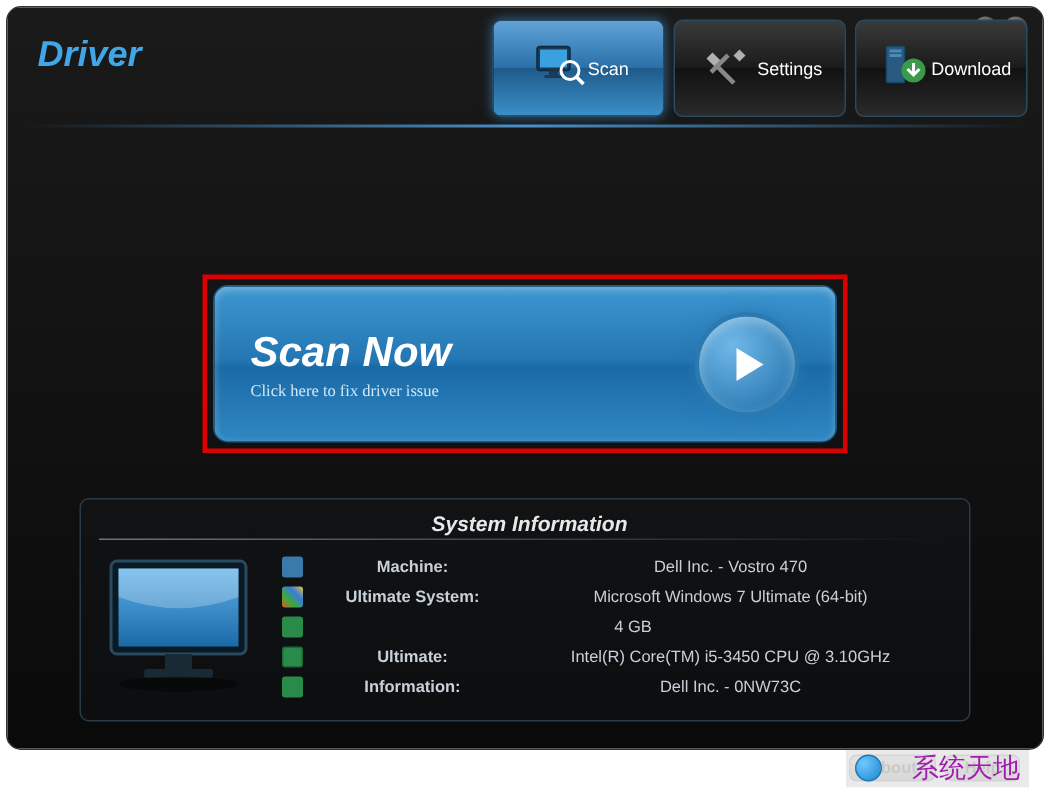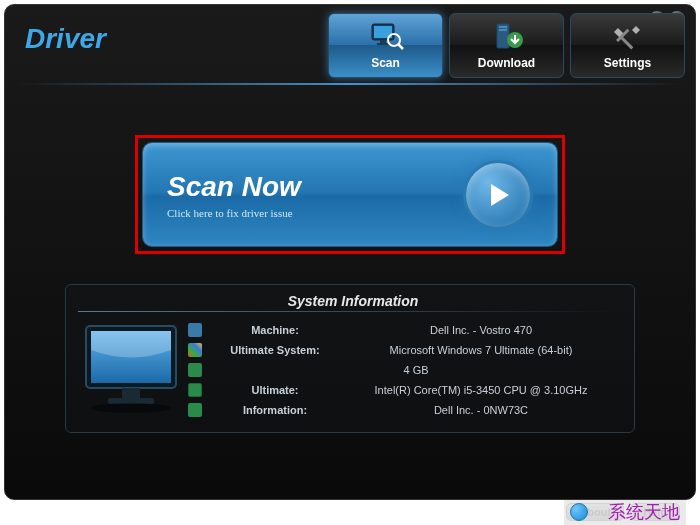--- a/index.html
+++ b/index.html
@@ -1,40 +1,40 @@
 <!DOCTYPE html>
 <html><head>
 <meta charset="utf-8">
 <style>
 * { margin: 0; padding: 0; box-sizing: border-box; }
 body { width: 700px; height: 525px; font-family: Arial, sans-serif; background: #fff; position: relative; }
 .window { position: absolute; left: 4px; top: 4px; width: 692px; height: 496px; background: linear-gradient(#1a1a1a, #0a0a0a); border-radius: 10px; border: 1px solid #333; overflow: hidden; }
 .titlebar-controls { position: absolute; top: 6px; right: 10px; display: flex; gap: 4px; }
 .tb-btn { width: 16px; height: 16px; border-radius: 50%; background: radial-gradient(circle at 30% 30%, #888, #333); display: flex; align-items: center; justify-content: center; color: #ccc; font-size: 9px; cursor: pointer; }
 .header { height: 78px; display: flex; align-items: flex-start; padding: 10px 0 0 20px; }
-.logo { font-size: 28px; font-weight: bold; font-style: italic; display: flex; align-items: baseline; margin-top: 8px; gap: 10px; }
+.logo { font-size: 24px; font-weight: bold; font-style: italic; display: flex; align-items: baseline; margin-top: 8px; gap: 10px; }
 .logo-driver { color: #3fa7e8; }
 .logo-dr { color: #b8b8b8; }
 .tabs { position: absolute; top: 8px; right: 10px; display: flex; gap: 6px; }
-.tab { width: 115px; height: 65px; border-radius: 6px; display: flex; flex-direction: column; align-items: center; justify-content: center; color: #fff; font-size: 12px; font-weight: bold; cursor: pointer; border: 1px solid #2a4a60; }
+.tab { width: 115px; height: 65px; border-radius: 6px; display: flex; align-items: center; justify-content: center; color: #fff; font-size: 12px; font-weight: normal; cursor: pointer; border: 1px solid #2a4a60; }
 .tab.active { background: linear-gradient(#5fa3d8, #2a6fa8 50%, #1f5a8a 50%, #3a8fc8); box-shadow: 0 0 8px rgba(60,150,220,0.6); }
 .tab.inactive { background: linear-gradient(#3a3a3a, #1a1a1a 50%, #111 50%, #2a2a2a); }
 .tab-icon { height: 30px; display:flex; align-items:center; justify-content:center; margin-bottom: 4px; }
 .divider { margin: 0 12px; height: 2px; background: linear-gradient(to right, transparent, #4a90c8, transparent); }
-.main { padding: 50px 60px 18px; }
+.main { padding: 50px 48px 18px; margin-top: 48px; }
 .scan-wrap { border: 3px solid #d00; padding: 4px; width: 430px; margin: 0 auto 30px; }
 .scan-btn { width: 100%; height: 105px; border-radius: 10px; background: linear-gradient(#3e97d0, #2376b2 48%, #1a6aa6 52%, #2f87c2); border: 1px solid #1a5a88; display: flex; align-items: center; padding: 0 24px; cursor: pointer; box-shadow: inset 0 2px 6px rgba(255,255,255,0.3); }
 .scan-text { flex: 1; }
 .scan-title { color: #fff; font-size: 28px; font-weight: bold; font-style: italic; margin-bottom: 4px; }
 .scan-sub { color: #cfe8f7; font-size: 11px; font-family: Liberation Serif, serif; }
 .play-circle { width: 70px; height: 70px; border-radius: 50%; background: radial-gradient(circle at 35% 30%, #6fb8e8, #1a6aa6); border: 3px solid #2a7ab0; display:flex; align-items:center; justify-content:center; box-shadow: 0 0 12px rgba(40,120,180,0.8), inset 0 3px 8px rgba(255,255,255,0.4); }
 .sysinfo { border: 1px solid #2a3a45; border-radius: 6px; padding: 8px 12px 12px; background: rgba(20,30,40,0.2); text-align: center; }
 .sys-title { color: #e8e8e8; font-size: 14px; font-weight: bold; font-style: italic; margin-bottom: 2px; margin-left: 6px; }
 .sys-hr { height: 1px; background: linear-gradient(to right, #5a7a90, transparent); margin-bottom: 8px; }
-.sys-body { display: flex; }
+.sys-body { display: flex; gap: 12px; }
 .monitor-img { width: 110px; height: 95px; position: relative; }
 .sys-grid { flex: 1; color: #c8d0d8; font-size: 11px; }
 .sys-row { display: flex; align-items: center; height: 20px; }
 .sys-icon { width: 14px; height: 14px; margin-right: 8px; border-radius: 2px; }
 .sys-label { width: 130px; font-weight: bold; }
 .sys-val { flex: 1; }
 .footer-btns { position: absolute; right: 20px; bottom: 4px; display: flex; gap: 6px; }
 .footer-btn { background: linear-gradient(#ccc,#888); border: 1px solid #666; border-radius: 5px; padding: 2px 12px; font-size: 11px; cursor: pointer; color: #222; font-weight: bold; }
 .watermark { position: absolute; right: 14px; bottom: 0px; color: #a21caf; font-size: 18px; display:flex; align-items:center; gap:20px; background: rgba(230,230,230,0.85); padding: 0 6px 1px; margin-top: 23px; }
 .wm-logo { width: 18px; height: 18px; border-radius: 50%; background: radial-gradient(circle at 30% 30%, #6fc8ff, #1a88d0); border:1px solid #1a78b0; }
@@ -63,39 +63,39 @@
               <rect x="11" y="21" width="12" height="2" fill="#1a3a55"></rect>
               <circle cx="28" cy="18" r="6" fill="none" stroke="#fff" stroke-width="2"></circle>
               <line x1="32" y1="22" x2="37" y2="27" stroke="#fff" stroke-width="2.5"></line>
             </svg>
         </div>
         <span>Scan</span>
       </div>
       <div class="tab inactive">
         <div class="tab-icon">
           <svg width="40" height="30" viewBox="0 0 40 30">
+              <path d="M10 6 L16 12 L12 16 L6 10 Z" fill="#b0b0b0"></path>
+              <rect x="14" y="14" width="16" height="3" transform="rotate(45 14 14)" fill="#888"></rect>
+              <path d="M28 4 L32 8 L28 12 L24 8 Z" fill="#b0b0b0"></path>
+              <rect x="8" y="18" width="16" height="3" transform="rotate(-45 8 18)" fill="#888"></rect>
+            </svg>
+        </div>
+        <span>Settings</span>
+      </div>
+      <div class="tab inactive">
+        <div class="tab-icon">
+          <svg width="40" height="30" viewBox="0 0 40 30">
               <rect x="10" y="2" width="12" height="24" rx="1" fill="#2a5a80" stroke="#1a4a6a"></rect>
               <rect x="12" y="4" width="8" height="2" fill="#4a8ab8"></rect>
               <rect x="12" y="7" width="8" height="2" fill="#4a8ab8"></rect>
               <circle cx="28" cy="18" r="8" fill="#3a9a4a"></circle>
               <path d="M28 13 L28 20 M24 17 L28 21 L32 17" stroke="#fff" stroke-width="2" fill="none"></path>
             </svg>
         </div>
         <span>Download</span>
-      </div>
-      <div class="tab inactive">
-        <div class="tab-icon">
-          <svg width="40" height="30" viewBox="0 0 40 30">
-              <path d="M10 6 L16 12 L12 16 L6 10 Z" fill="#b0b0b0"></path>
-              <rect x="14" y="14" width="16" height="3" transform="rotate(45 14 14)" fill="#888"></rect>
-              <path d="M28 4 L32 8 L28 12 L24 8 Z" fill="#b0b0b0"></path>
-              <rect x="8" y="18" width="16" height="3" transform="rotate(-45 8 18)" fill="#888"></rect>
-            </svg>
-        </div>
-        <span>Settings</span>
       </div>
     </div>
   </div>
 
   <div class="divider"></div>
 
   <div class="main">
     <div class="scan-wrap">
       <div class="scan-btn">
         <div class="scan-text">

